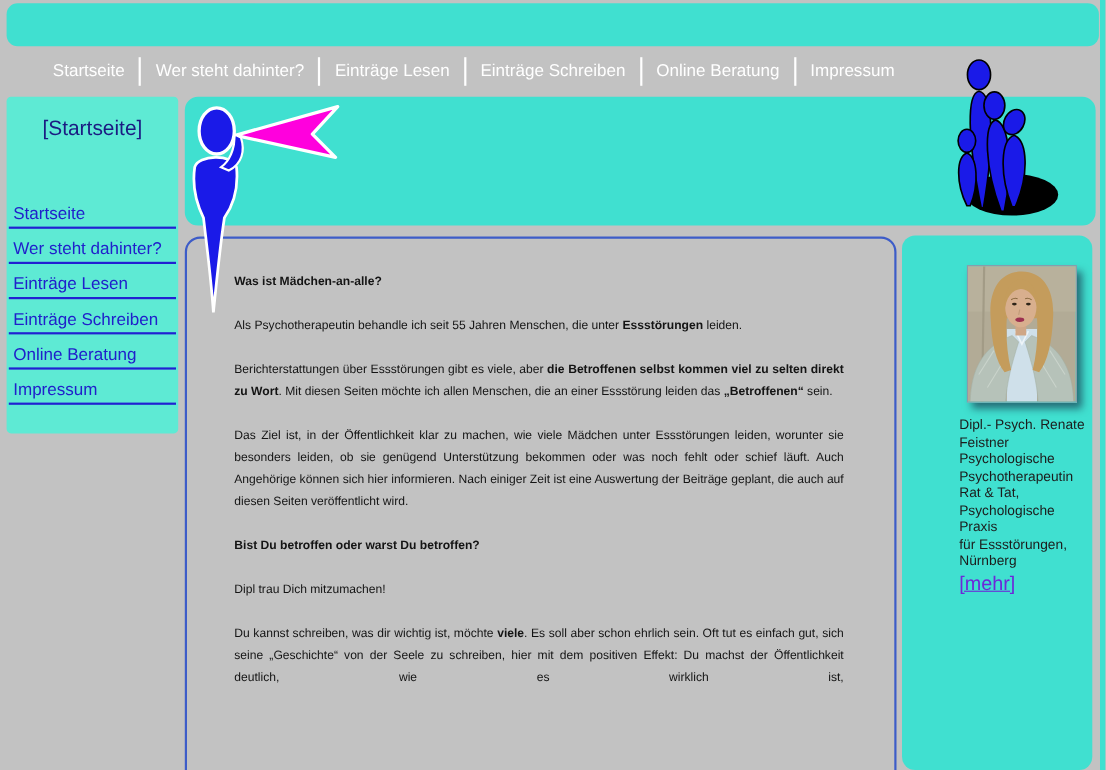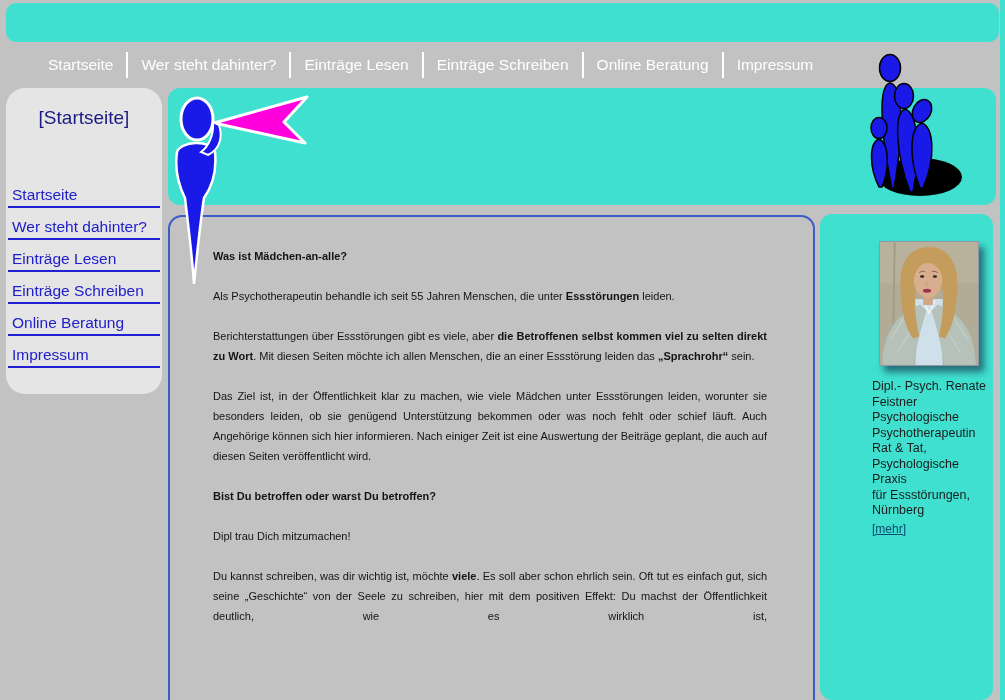--- a/index.html
+++ b/index.html
@@ -15,21 +15,21 @@
             background:#40e0d0; border-radius:10px; }
 
   
   .topnav { position:absolute; left:35px; top:52px; display:flex; align-items:center; }
   .topnav a { color:#ffffff; font-size:15.5px; line-height:26px; padding:0 13px;
               border-right:2px solid #ffffff; text-decoration:none; white-space:nowrap; }
   .topnav a:last-child { border-right:none; }
 
   
   .sidebar { position:absolute; left:6px; top:88px; width:156px; height:306px;
-             background:#e5e5e5; border-radius:19px; }
+             background:#5eead4; border-radius:4px; }
   .sidebar-title { margin-top:19px; text-align:center; color:#1b1b82; font-size:19px; }
   .side-nav { margin-top:57px; padding:0 2px; }
   .side-nav a { display:block; color:#2020cb; font-size:15.5px; text-decoration:none;
                 padding:0 0 2px 4px; border-bottom:2px solid #2121d2; margin-bottom:10px;
                 white-space:nowrap; }
 
   
   .headerbox { position:absolute; left:168px; top:88px; width:828px; height:117px;
                background:#40e0d0; border-radius:12px; }
 
@@ -43,21 +43,21 @@
   .block + .block { margin-top:20px; }
   .gap { margin-top:42px; }
   .cut { text-align-last:justify; }
 
   
   .rightbar { position:absolute; left:820px; top:214px; width:173px; height:486px;
               background:#40e0d0; border-radius:12px;padding-left:44px; }
   .photo { display:block; margin:27px auto 0; width:100px; height:125px;
            border:1px solid #8e98a8; box-shadow:5px 6px 7px rgba(15,15,45,.55); }
   .profile-text { margin:13px 4px 0 8px; font-size:12.5px; line-height:15.5px; color:#1c1c1c; }
-  .mehr { color:#0c4a6e; font-size:12px; text-decoration:underline;
+  .mehr { color:#6d28d9; font-size:18px; text-decoration:underline;
           display:inline-block; margin:1px 0 0 8px; }
 
   
   .right-strip { position:absolute; right:0; top:0; width:5px; height:700px; background:#40e0d0; }
 
   
   .fig-speaker { position:absolute; left:170px; top:92px; z-index:5; }
   .fig-group   { position:absolute; left:845px; top:52px; z-index:5; }
 </style>
 </head>
@@ -85,21 +85,21 @@
     <a href="#">Impressum</a>
   </nav>
 </div>
 
 <div class="headerbox"></div>
 
 <main class="contentbox">
   <div id="content-blocks">
       <p class="block cheading"><span class="b">Was ist Mädchen-an-alle?</span></p>
       <p class="block cpara"><span>Als Psychotherapeutin behandle ich seit 55 Jahren Menschen, die unter </span><span class="b">Essstörungen</span><span> leiden.</span></p>
-      <p class="block cpara"><span>Berichterstattungen über Essstörungen gibt es viele, aber </span><span class="b">die Betroffenen selbst kommen viel zu selten direkt zu Wort</span><span>. Mit diesen Seiten möchte ich allen Menschen, die an einer Essstörung leiden das </span><span class="b">„Sprachrohr“</span><span> sein.</span></p>
+      <p class="block cpara"><span>Berichterstattungen über Essstörungen gibt es viele, aber </span><span class="b">die Betroffenen selbst kommen viel zu selten direkt zu Wort</span><span>. Mit diesen Seiten möchte ich allen Menschen, die an einer Essstörung leiden das </span><span class="b">„Betroffenen“</span><span> sein.</span></p>
       <p class="block cpara"><span>Das Ziel ist, in der Öffentlichkeit klar zu machen, wie viele Mädchen unter Essstörungen leiden, worunter sie besonders leiden, ob sie genügend Unterstützung bekommen oder was noch fehlt oder schief läuft. Auch Angehörige können sich hier informieren. Nach einiger Zeit ist eine Auswertung der Beiträge geplant, die auch auf diesen Seiten veröffentlicht wird.</span></p>
       <p class="block cheading gap"><span class="b">Bist Du betroffen oder warst Du betroffen?</span></p>
       <p class="block cpara"><span>Dipl trau Dich mitzumachen!</span></p>
       <p class="block cpara cut"><span>Du kannst schreiben, was dir wichtig ist, möchte </span><span class="b">viele</span><span>. Es soll aber schon ehrlich sein. Oft tut es einfach gut, sich seine „Geschichte“ von der Seele zu schreiben, hier mit dem positiven Effekt: Du machst der Öffentlichkeit deutlich, wie es wirklich ist,</span></p>
     </div>
 </main>
 
 <aside class="rightbar">
   <svg class="photo" viewBox="0 0 100 125" preserveAspectRatio="none">
     <rect x="0" y="0" width="100" height="125" fill="#b2ab96"></rect>

